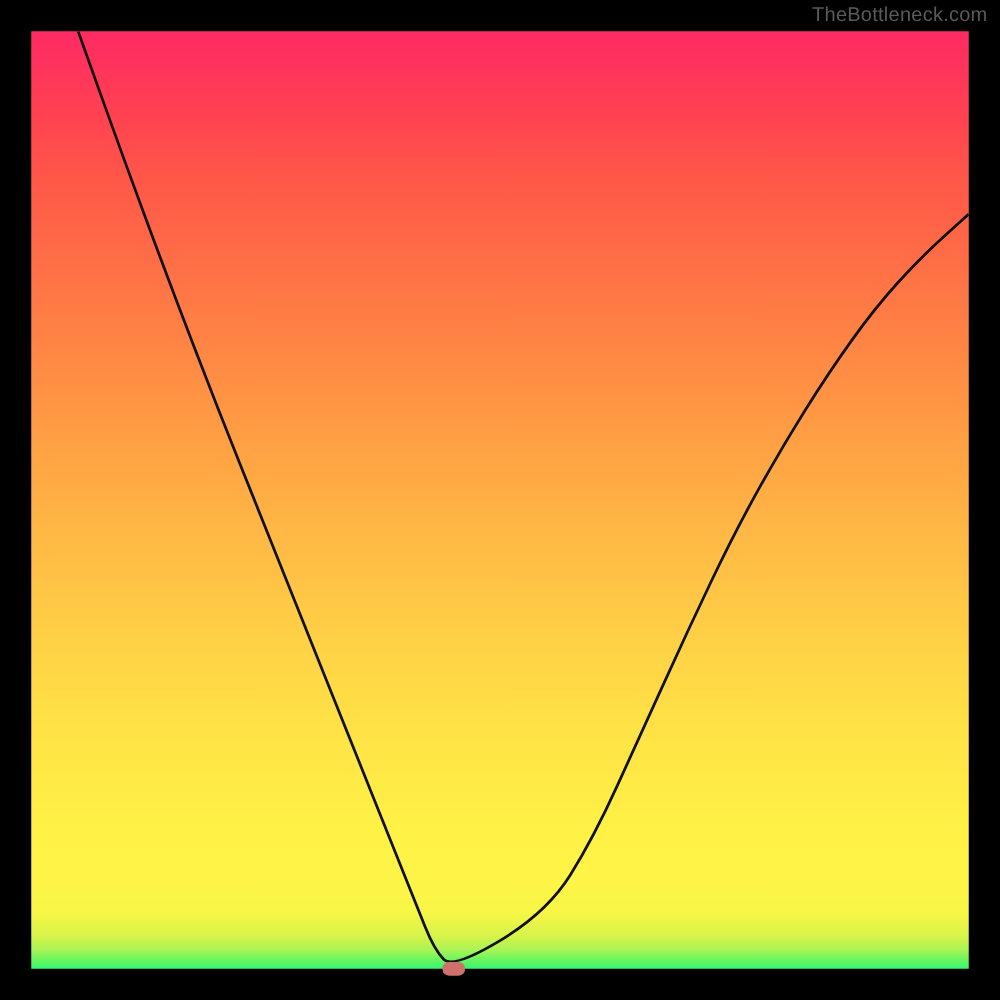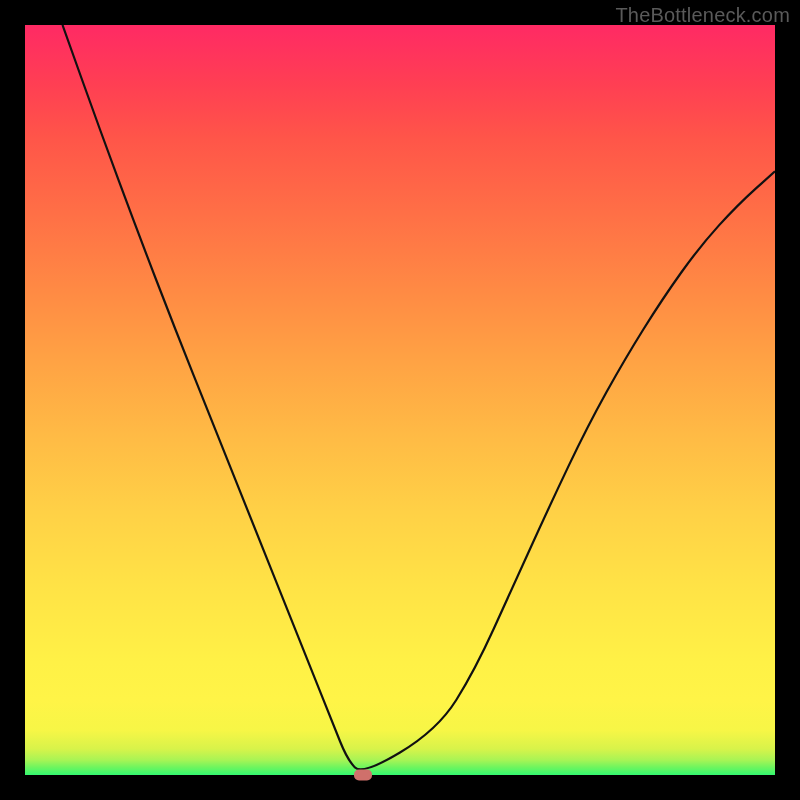--- a/index.html
+++ b/index.html
@@ -58,21 +58,21 @@
     border-radius: 5px;
     background: #cf706b;
     transform: translate(-50%, -50%);
   }
 
   .watermark {
     position: absolute;
     top: 4px;
     right: 10px;
     color: #5a5a5a;
-    font-size: 20px;
+    font-size: 16px;
     font-family: Arial, sans-serif;
     letter-spacing: 0.2px;
   }
 </style>
 </head>
 <body>
 
 <div class="frame">
 
   <div class="plot-area">

